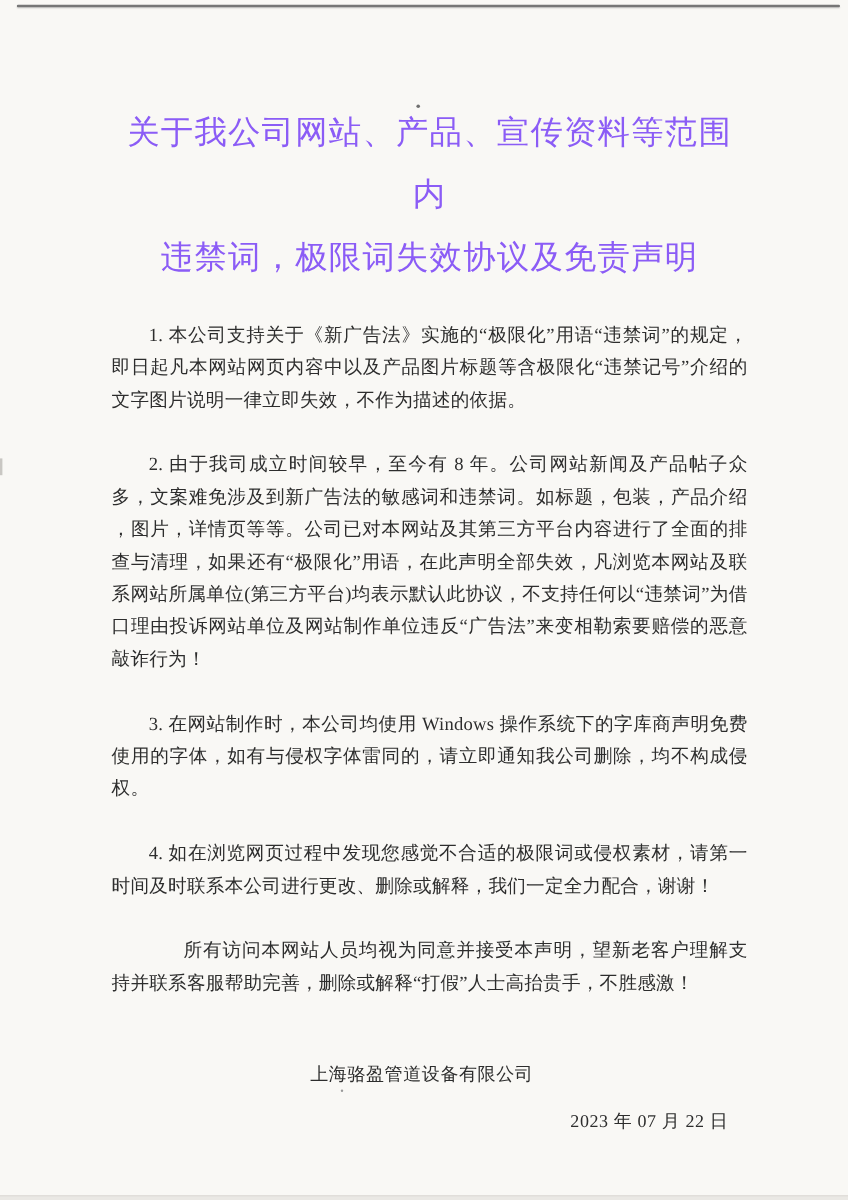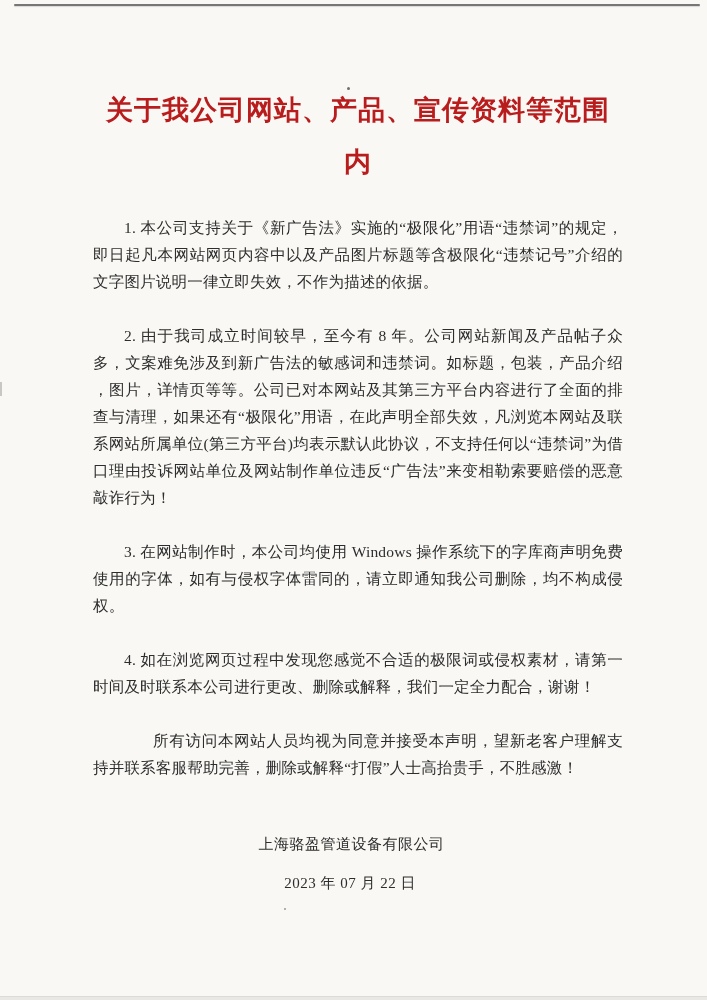--- a/index.html
+++ b/index.html
@@ -55,24 +55,24 @@
   .content {
     position: absolute;
     left: 93px;
     top: 84px;
     width: 530px;
   }
   .title {
     margin: 0 0 26px 0;
     text-align: center;
     font-size: 27px;
-    font-weight: 700;
+    font-weight: 400;
     line-height: 52px;
     letter-spacing: 1px;
-    color: #b91c1c;
+    color: #8b5cf6;
   }
   .title-line { display: block; }
 
   .para {
     margin: 0 0 27px 0;
     font-size: 15.5px;
     line-height: 27px;
     text-align: justify;
     text-indent: 2em;
     letter-spacing: 0.2px;
@@ -84,40 +84,41 @@
     margin-top: 50px;
     padding-right: 13px;
     text-align: center;
     font-size: 15px;
     line-height: 27px;
     letter-spacing: 0.5px;
   }
   .sign-date {
     margin-top: 12px;
     padding-right: 16px;
-    text-align: center;
+    text-align: right;
     font-size: 15px;
     line-height: 27px;
     letter-spacing: 0.5px;
   }
 </style>
 </head>
 <body>
 
 <div class="page">
 
   <div class="scan-line-top"></div>
   <div class="scan-tick-left"></div>
   <div class="speck speck-1"></div>
   <div class="speck speck-2"></div>
 
   <div class="content">
 
     <h1 class="title">
       <span class="title-line">关于我公司网站、产品、宣传资料等范围内</span>
+      <span class="title-line">违禁词，极限词失效协议及免责声明</span>
     </h1>
 
     <p class="para">1. 本公司支持关于《新广告法》实施的“极限化”用语“违禁词”的规定，即日起凡本网站网页内容中以及产品图片标题等含极限化“违禁记号”介绍的文字图片说明一律立即失效，不作为描述的依据。</p>
 
     <p class="para">2. 由于我司成立时间较早，至今有 8 年。公司网站新闻及产品帖子众多，文案难免涉及到新广告法的敏感词和违禁词。如标题，包装，产品介绍 ，图片，详情页等等。公司已对本网站及其第三方平台内容进行了全面的排查与清理，如果还有“极限化”用语，在此声明全部失效，凡浏览本网站及联系网站所属单位(第三方平台)均表示默认此协议，不支持任何以“违禁词”为借口理由投诉网站单位及网站制作单位违反“广告法”来变相勒索要赔偿的恶意敲诈行为！</p>
 
     <p class="para">3. 在网站制作时，本公司均使用 Windows 操作系统下的字库商声明免费使用的字体，如有与侵权字体雷同的，请立即通知我公司删除，均不构成侵权。</p>
 
     <p class="para para-4">4. 如在浏览网页过程中发现您感觉不合适的极限词或侵权素材，请第一时间及时联系本公司进行更改、删除或解释，我们一定全力配合，谢谢！</p>
 

